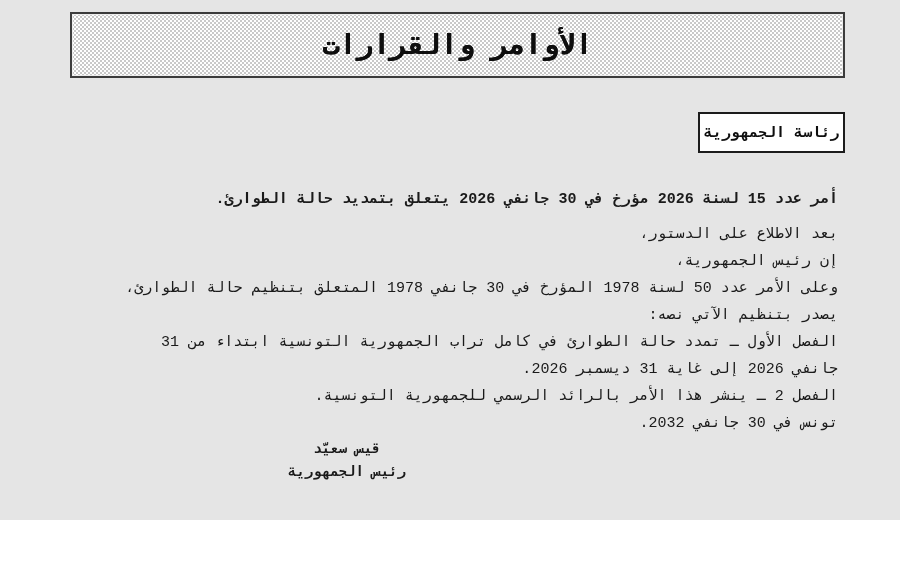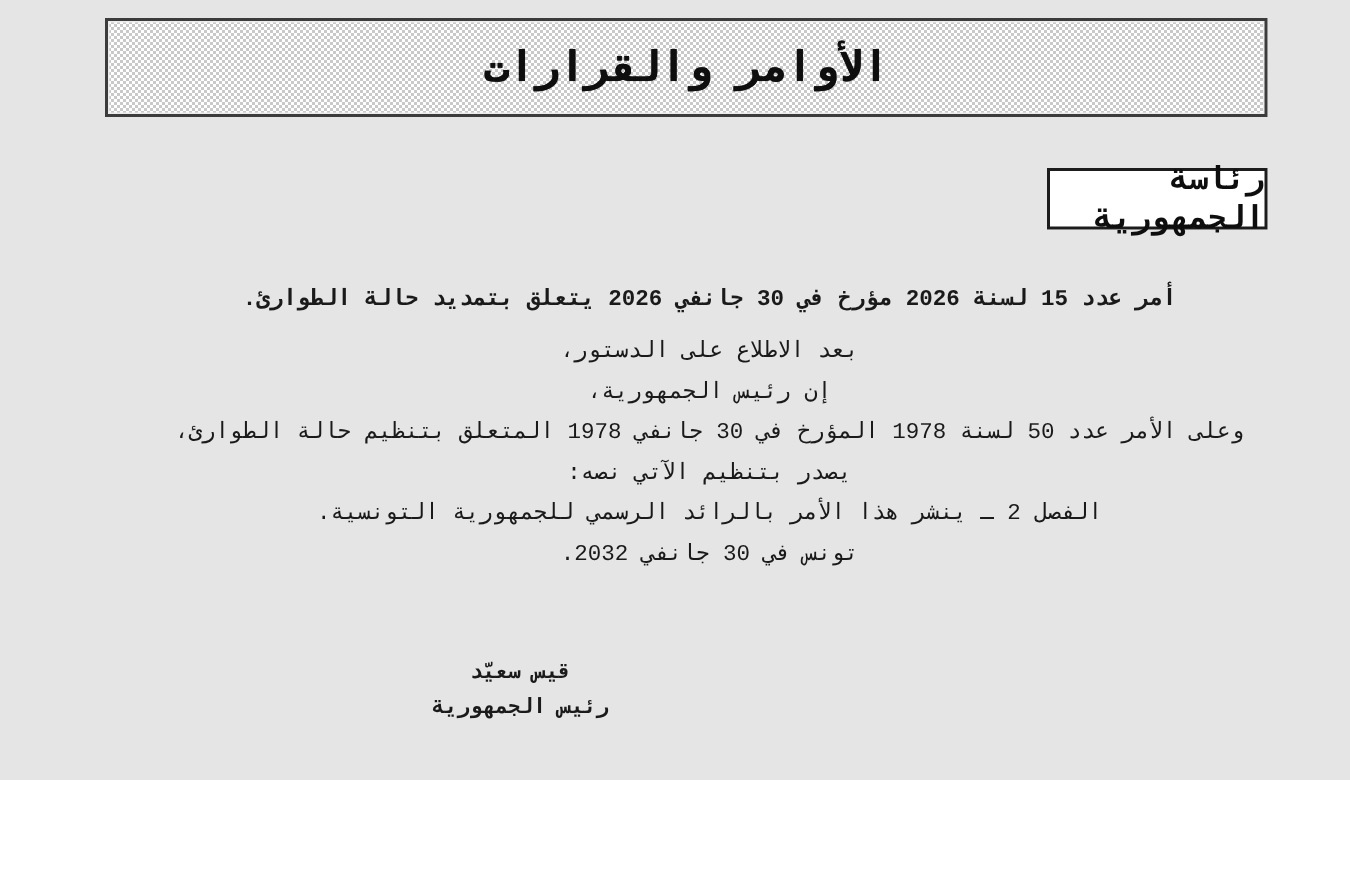--- a/index.html
+++ b/index.html
@@ -43,32 +43,32 @@
     width: 143px;
     height: 37px;
     border: 2px solid #1c1c1c;
     background: #ffffff;
     display: flex;
     align-items: center;
     justify-content: center;
   }
   .issuer-label {
     direction: rtl;
-    font-size: 21px;
+    font-size: 15px;
     font-weight: bold;
     color: #0e0e0e;
   }
   
   .decree-body {
     position: absolute;
     top: 186px;
     right: 62px;
     left: 108px;
     direction: rtl;
-    text-align: center;
+    text-align: right;
     font-size: 15px;
     line-height: 27px;
     color: #1a1a1a;
   }
   .decree-body p { margin: 0; }
   .decree-title {
     font-weight: bold;
     margin-bottom: 8px !important;
   }
   
@@ -98,20 +98,21 @@
   <div class="issuer-box">
     <span class="issuer-label">رئاسة الجمهورية</span>
   </div>
 
   <div class="decree-body">
     <p class="decree-title">أمر عدد 15 لسنة 2026 مؤرخ في 30 جانفي 2026 يتعلق بتمديد حالة الطوارئ.</p>
     <p>بعد الاطلاع على الدستور،</p>
     <p>إن رئيس الجمهورية،</p>
     <p>وعلى الأمر عدد 50 لسنة 1978 المؤرخ في 30 جانفي 1978 المتعلق بتنظيم حالة الطوارئ،</p>
     <p>يصدر بتنظيم الآتي نصه:</p>
+    <p>الفصل الأول ـ تمدد حالة الطوارئ في كامل تراب الجمهورية التونسية ابتداء من 31 جانفي 2026 إلى غاية 31 ديسمبر 2026.</p>
     <p>الفصل 2 ـ ينشر هذا الأمر بالرائد الرسمي للجمهورية التونسية.</p>
     <p>تونس في 30 جانفي 2032.</p>
   </div>
 
   <div class="signature">
     <div>قيس سعيّد</div>
     <div>رئيس الجمهورية</div>
   </div>
 
 </div>

